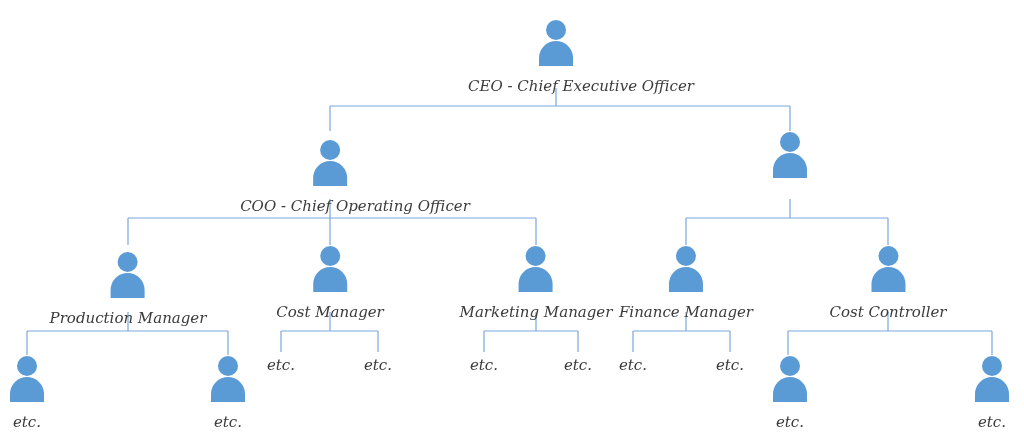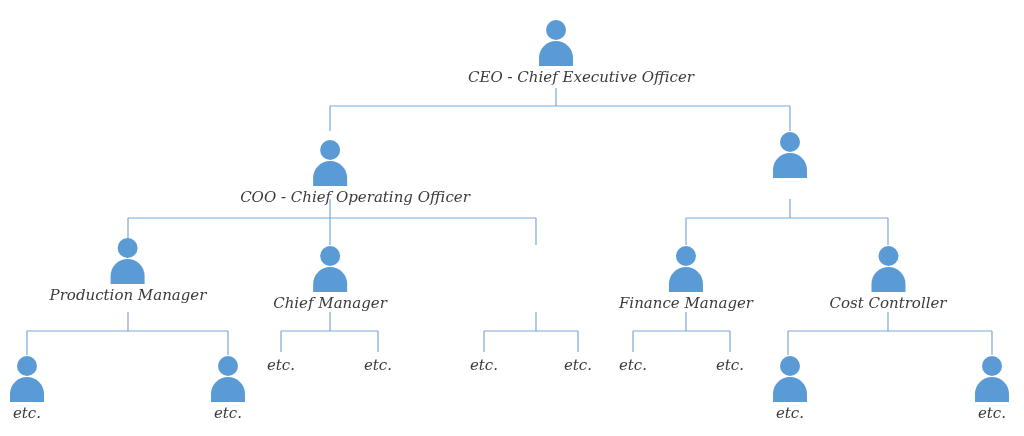--- a/index.html
+++ b/index.html
@@ -40,21 +40,21 @@
     width:20px;height:20px;border-radius:50%;
     background:var(--icon);
   }
   .person .torso{
     position:absolute;top:21px;left:0;
     width:34px;height:25px;
     border-radius:17px 17px 0 0;
     background:var(--icon);
   }
   .label{
-    margin-top:3px;
+    margin-top:12px;
     font-style:italic;
     font-size:15px;
     line-height:17px;
     color:var(--text);
     white-space:nowrap;
   }
   .shift-r{position:relative;left:25px;}
   .etc{
     position:absolute;
     transform:translateX(-50%);
@@ -96,33 +96,40 @@
       </span>
     <div class="label shift-r">COO - Chief Operating Officer</div>
   </div>
   <div class="node" style="left:790px;top:132px">
     <span class="person">
         <span class="head"></span>
         <span class="torso"></span>
       </span>
   </div>
 
-  <div class="node" style="left:128px;top:238px">
+  <div class="node" style="left:128px;top:252px">
     <span class="person">
         <span class="head"></span>
         <span class="torso"></span>
       </span>
     <div class="label">Production Manager</div>
   </div>
   <div class="node" style="left:330px;top:246px">
     <span class="person">
         <span class="head"></span>
         <span class="torso"></span>
       </span>
-    <div class="label">Chief Manager</div>
+    <div class="label">Cost Manager</div>
+  </div>
+  <div class="node" style="left:536px;top:246px">
+    <span class="person">
+        <span class="head"></span>
+        <span class="torso"></span>
+      </span>
+    <div class="label">Marketing Manager</div>
   </div>
   <div class="node" style="left:686px;top:246px">
     <span class="person">
         <span class="head"></span>
         <span class="torso"></span>
       </span>
     <div class="label">Finance Manager</div>
   </div>
   <div class="node" style="left:888px;top:246px">
     <span class="person">

